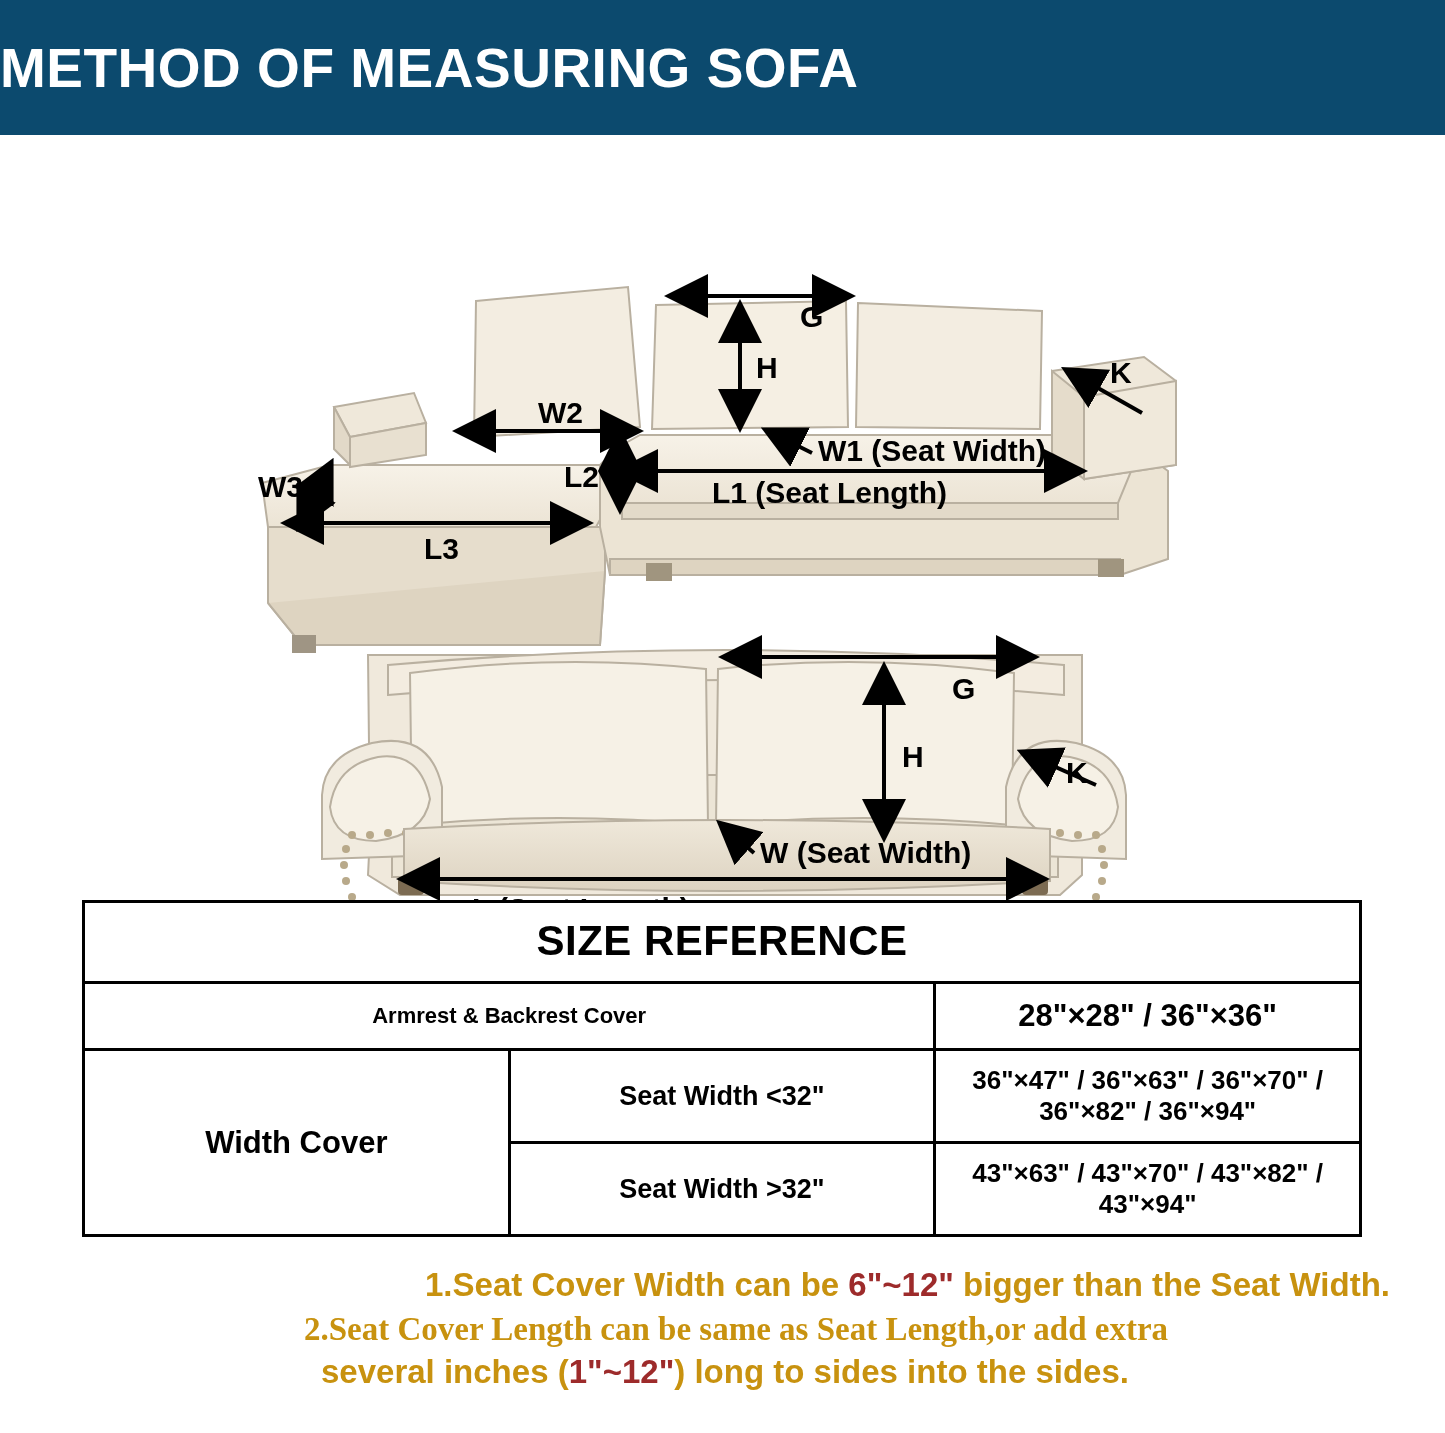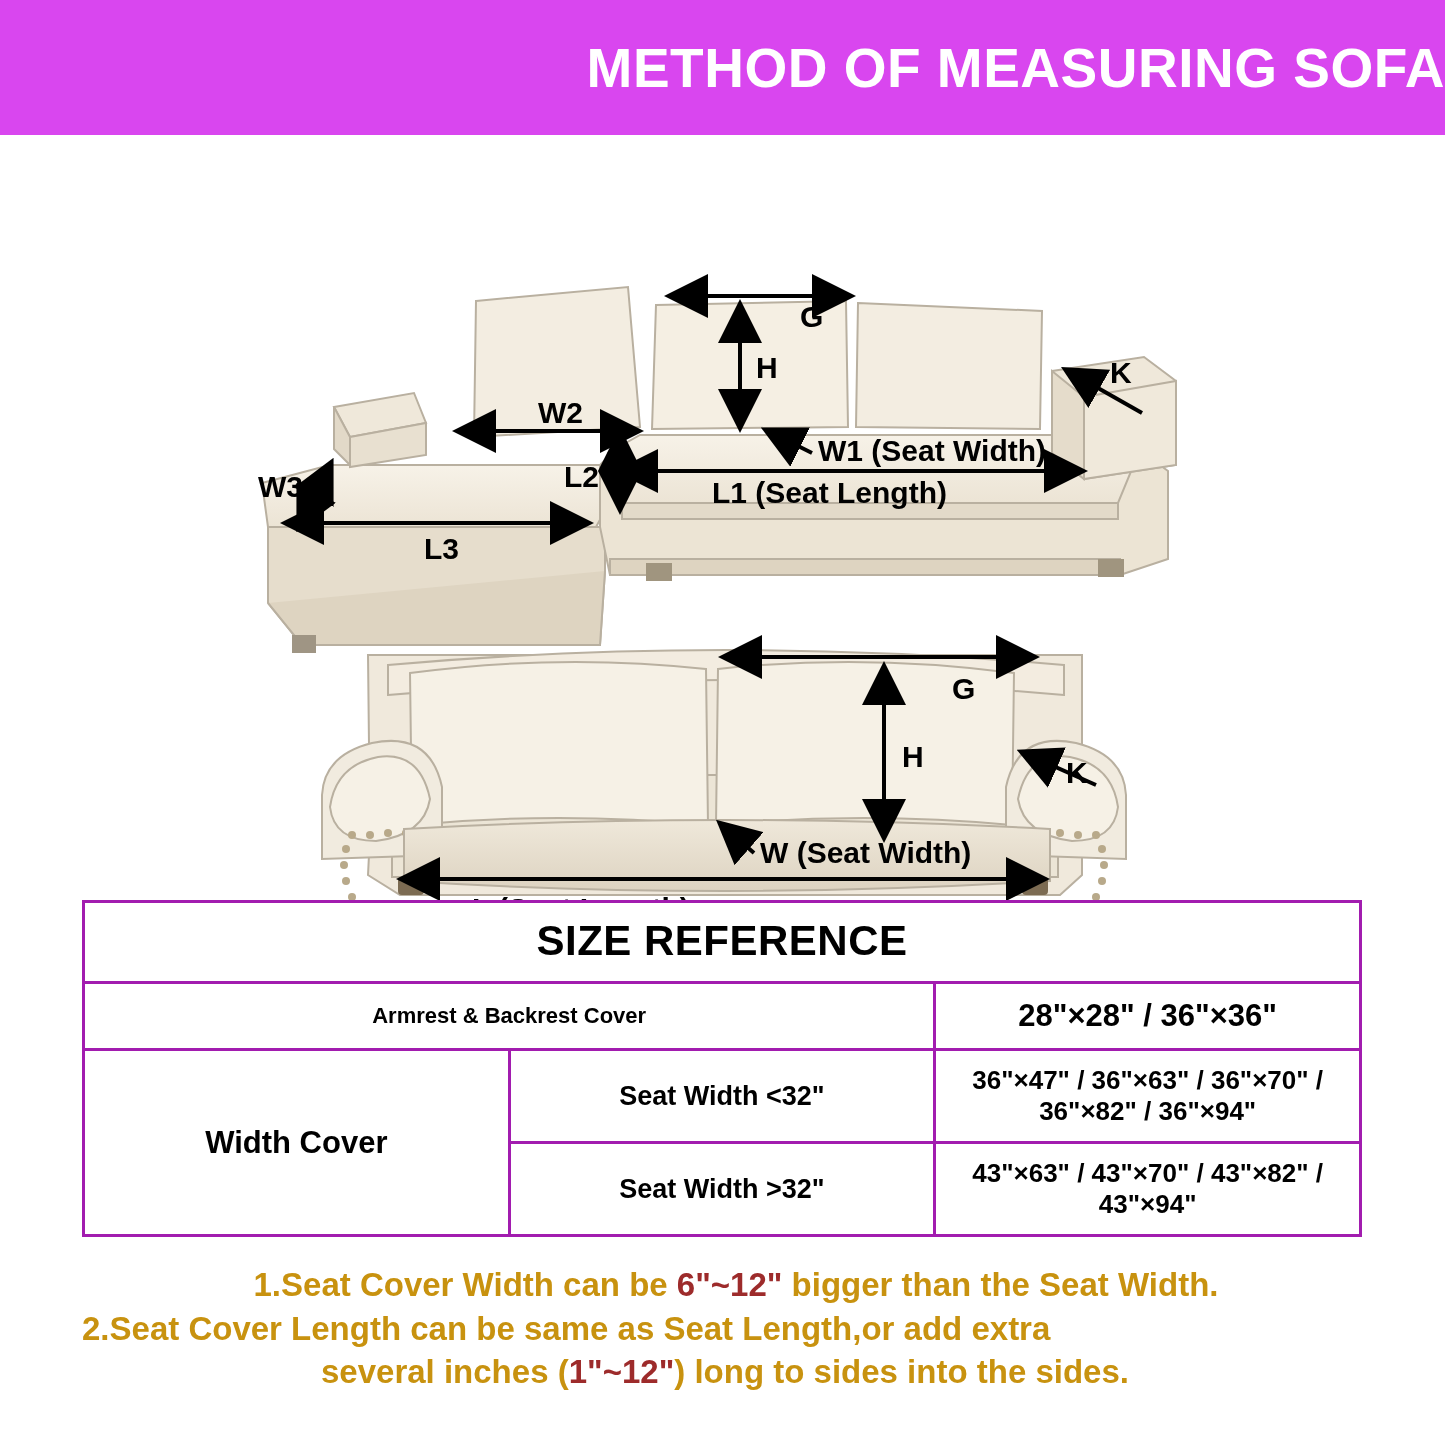--- a/index.html
+++ b/index.html
@@ -12,24 +12,24 @@
     position: relative;
     overflow: hidden;
   }
 
   
   .header {
     position: absolute;
     left: 0; top: 0;
     width: 1445px;
     height: 135px;
-    background: #d946ef;
+    background: #0c4a6e;
     display: flex;
     align-items: center;
-    justify-content: flex-end;
+    justify-content: flex-start;
   }
   .header-title {
     color: #ffffff;
     font-size: 55px;
     font-weight: bold;
     letter-spacing: 0.5px;
     font-family: "Liberation Sans", sans-serif;
   }
 
   
@@ -47,21 +47,21 @@
     left: 82px;
     top: 900px;
     width: 1280px;
   }
   table.size-ref {
     border-collapse: collapse;
     width: 100%;
     table-layout: fixed;
   }
   table.size-ref td {
-    border: 3px solid #a21caf;
+    border: 3px solid #000000;
     text-align: center;
     vertical-align: middle;
     color: #000000;
     font-family: "Liberation Sans", sans-serif;
   }
   .cell-title {
     font-size: 42px;
     font-weight: bold;
     padding: 14px 0 16px 0;
     letter-spacing: 0.5px;
@@ -101,22 +101,22 @@
     text-align: center;
   }
   .note {
     color: #c8920f;
     font-size: 33px;
     font-weight: bold;
     line-height: 1.22;
     font-family: "Liberation Sans", sans-serif;
     white-space: nowrap;
   }
-  .note-1 { text-align: center; padding-left: 22px; }
-  .note-2 { text-align: left; padding-left: 22px; margin-top: 4px; }
+  .note-1 { text-align: right; padding-left: 22px; }
+  .note-2 { text-align: center; padding-left: 22px; margin-top: 4px; font-family: Liberation Serif, serif; }
   .note-3 { text-align: center; margin-top: 2px; }
   .hl { color: #9d2b2b; }
 </style>
 </head>
 <body>
 
 <div class="header">
   <div class="header-title">METHOD OF MEASURING SOFA</div>
 </div>
 

